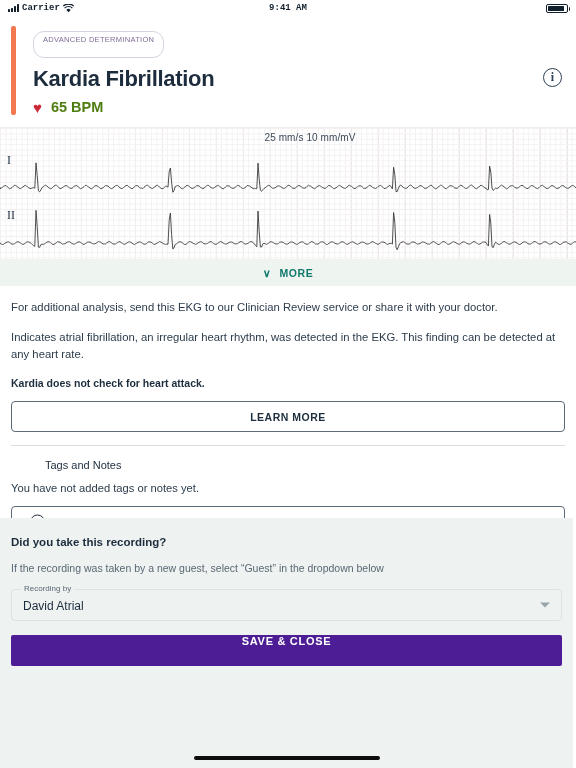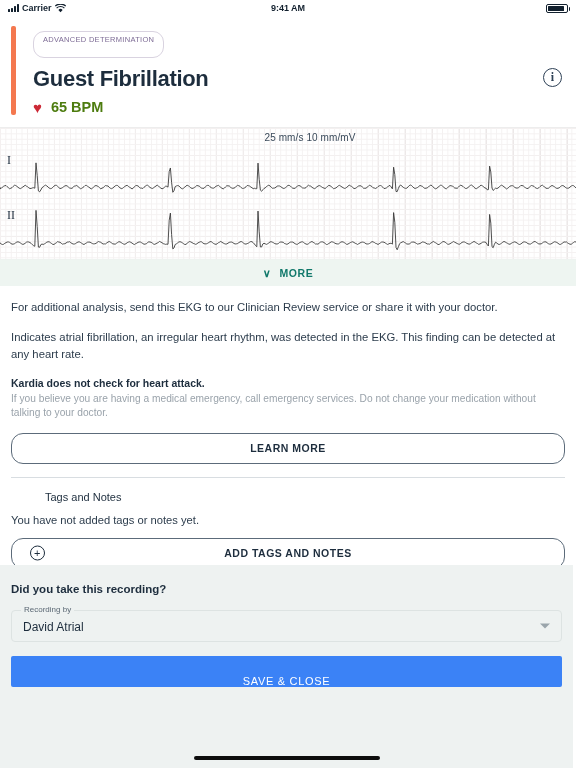--- a/index.html
+++ b/index.html
@@ -13,20 +13,21 @@
   }
 
   
   .statusbar {
     height:16px; width:100%;
     display:flex; align-items:center;
     padding:0 8px;
     font-size:9px; font-weight:bold;
     color:#12202e;
     position:relative;
+    font-family:Liberation Mono, monospace;
   }
   .sb-left { display:flex; align-items:center; gap:3px; }
   .sb-center {
     position:absolute; left:0; right:0; top:0; height:16px;
     display:flex; align-items:center; justify-content:center;
     pointer-events:none;
   }
   .sb-right { margin-left:auto; display:flex; align-items:center; }
   .bars { display:flex; align-items:flex-end; gap:1px; height:8px; }
   .bars i { display:block; width:2px; background:#12202e; border-radius:.5px; }
@@ -115,21 +116,21 @@
     font-size:11.3px; line-height:1.45; color:#2c3c4c;
     margin-top:13px;
   }
   .para.first { margin-top:14px; }
   .warn-title { font-size:10.5px; font-weight:bold; color:#1d2d3d; margin-top:15px; }
   .warn-body { font-size:10.2px; line-height:1.4; color:#9aa3ab; margin-top:3px; }
 
   .outline-btn {
     margin-top:12px;
     height:31px; width:100%;
-    border:1px solid #5c6b7a; border-radius:12px;
+    border:1px solid #5c6b7a; border-radius:4px;
     background:#fff;
     display:flex; align-items:center; justify-content:center;
     position:relative;
     font-size:10.5px; font-weight:bold; letter-spacing:.5px; color:#1d2d3d;
   }
   .divider { height:1px; background:#d8dde1; margin-top:13px; }
 
   .sec-title { font-size:11px; font-weight:normal; color:#1d2d3d; margin-top:13px;margin-left:34px; }
   .sec-body { font-size:11.2px; color:#2c3c4c; margin-top:11px; }
 
@@ -138,21 +139,21 @@
     width:15px; height:15px; border:1.3px solid #1d2d3d; border-radius:50%;
     display:flex; align-items:center; justify-content:center;
     font-size:11px; line-height:1; color:#1d2d3d; font-weight:400;
   }
 
   
   .bottom {
     position:absolute; left:0; right:3px; bottom:0;
     background:#eef2f1;
     padding:18px 11px 0 11px;
-    height:203px;
+    height:250px;
   }
   .b-title { font-size:11.5px; font-weight:bold; color:#1d2d3d; }
   .b-sub { font-size:10.5px; color:#5a6773; margin-top:14px; }
   .select-field {
     margin-top:15px; height:32px;
     border:1px solid #dde3e2; border-radius:4px;
     background:#eef2f1;
     position:relative; padding:4px 40px 0 11px;
   }
   .select-label {
@@ -162,23 +163,23 @@
   }
   .select-value { font-size:12px; color:#1d2d3d; line-height:24px; }
   .caret {
     position:absolute; right:11px; top:50%; transform:translateY(-50%);
     width:0; height:0;
     border-left:5px solid transparent; border-right:5px solid transparent;
     border-top:5px solid #9aa5ab;
   }
   .save-btn {
     margin-top:14px; height:31px; width:100%;
-    background:#3b82f6; border:none; border-radius:2px;
-    color:#fff; font-size:11px; font-weight:normal; letter-spacing:.7px;
-    display:flex; align-items:flex-end; justify-content:center;
+    background:#4c1d95; border:none; border-radius:2px;
+    color:#fff; font-size:11px; font-weight:bold; letter-spacing:.7px;
+    display:flex; align-items:flex-start; justify-content:center;
     font-family:"Liberation Sans", sans-serif;
   }
   .home-ind {
     position:absolute; bottom:8px; left:50%; transform:translateX(-50%);
     width:186px; height:4px; background:#0d0d0d; border-radius:2px;
   }
 </style>
 </head>
 <body>
 
@@ -204,21 +205,21 @@
     <span class="battery">
         <span></span>
       </span>
   </div>
 </div>
 
 <div class="header">
   <div class="accent-bar"></div>
   <div class="hdr-main">
     <div class="badge">ADVANCED DETERMINATION</div>
-    <div class="title">Guest Fibrillation</div>
+    <div class="title">Kardia Fibrillation</div>
     <div class="bpm-row">
       <span class="heart">♥</span>
       <span class="bpm-text">65 BPM</span>
     </div>
   </div>
   <div class="info-icon">i</div>
 </div>
 
 <div class="ekg-wrap">
   <div class="ekg-grid"></div>
@@ -233,41 +234,41 @@
 
 <div class="more-bar">
   <span class="chev">∨</span>
   <span>MORE</span>
 </div>
 
 <div class="content">
   <div class="para">For additional analysis, send this EKG to our Clinician Review service or share it with your doctor.</div>
   <div class="para first">Indicates atrial fibrillation, an irregular heart rhythm, was detected in the EKG. This finding can be detected at any heart rate.</div>
   <div class="warn-title">Kardia does not check for heart attack.</div>
-  <div class="warn-body">If you believe you are having a medical emergency, call emergency services. Do not change your medication without talking to your doctor.</div>
 
   <div class="outline-btn">
     <span>LEARN MORE</span>
   </div>
 
   <div class="divider"></div>
 
   <div class="sec-title">Tags and Notes</div>
   <div class="sec-body">You have not added tags or notes yet.</div>
 
   <div class="outline-btn">
     <span class="plus-icon">+</span>
     <span>ADD TAGS AND NOTES</span>
   </div>
 
   <div class="divider"></div>
 </div>
 
 <div class="bottom">
   <div class="b-title">Did you take this recording?</div>
+  <div class="b-sub">If the recording was taken by a new guest, select “Guest” in the dropdown below</div>
 
   <div class="select-field">
     <span class="select-label">Recording by</span>
     <div class="select-value">David Atrial</div>
     <span class="caret"></span>
   </div>
 
   <div class="save-btn">
     <span>SAVE &amp; CLOSE</span>
   </div>

